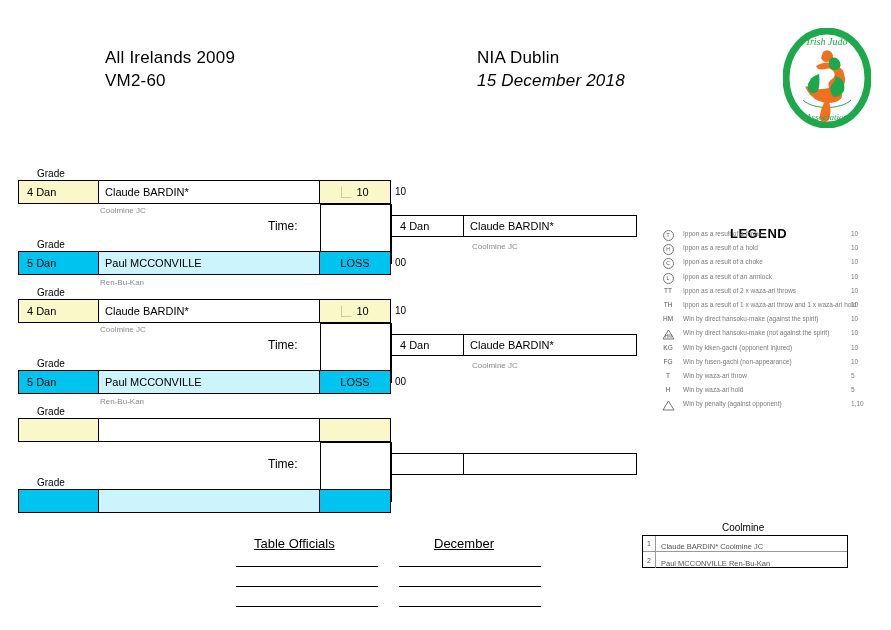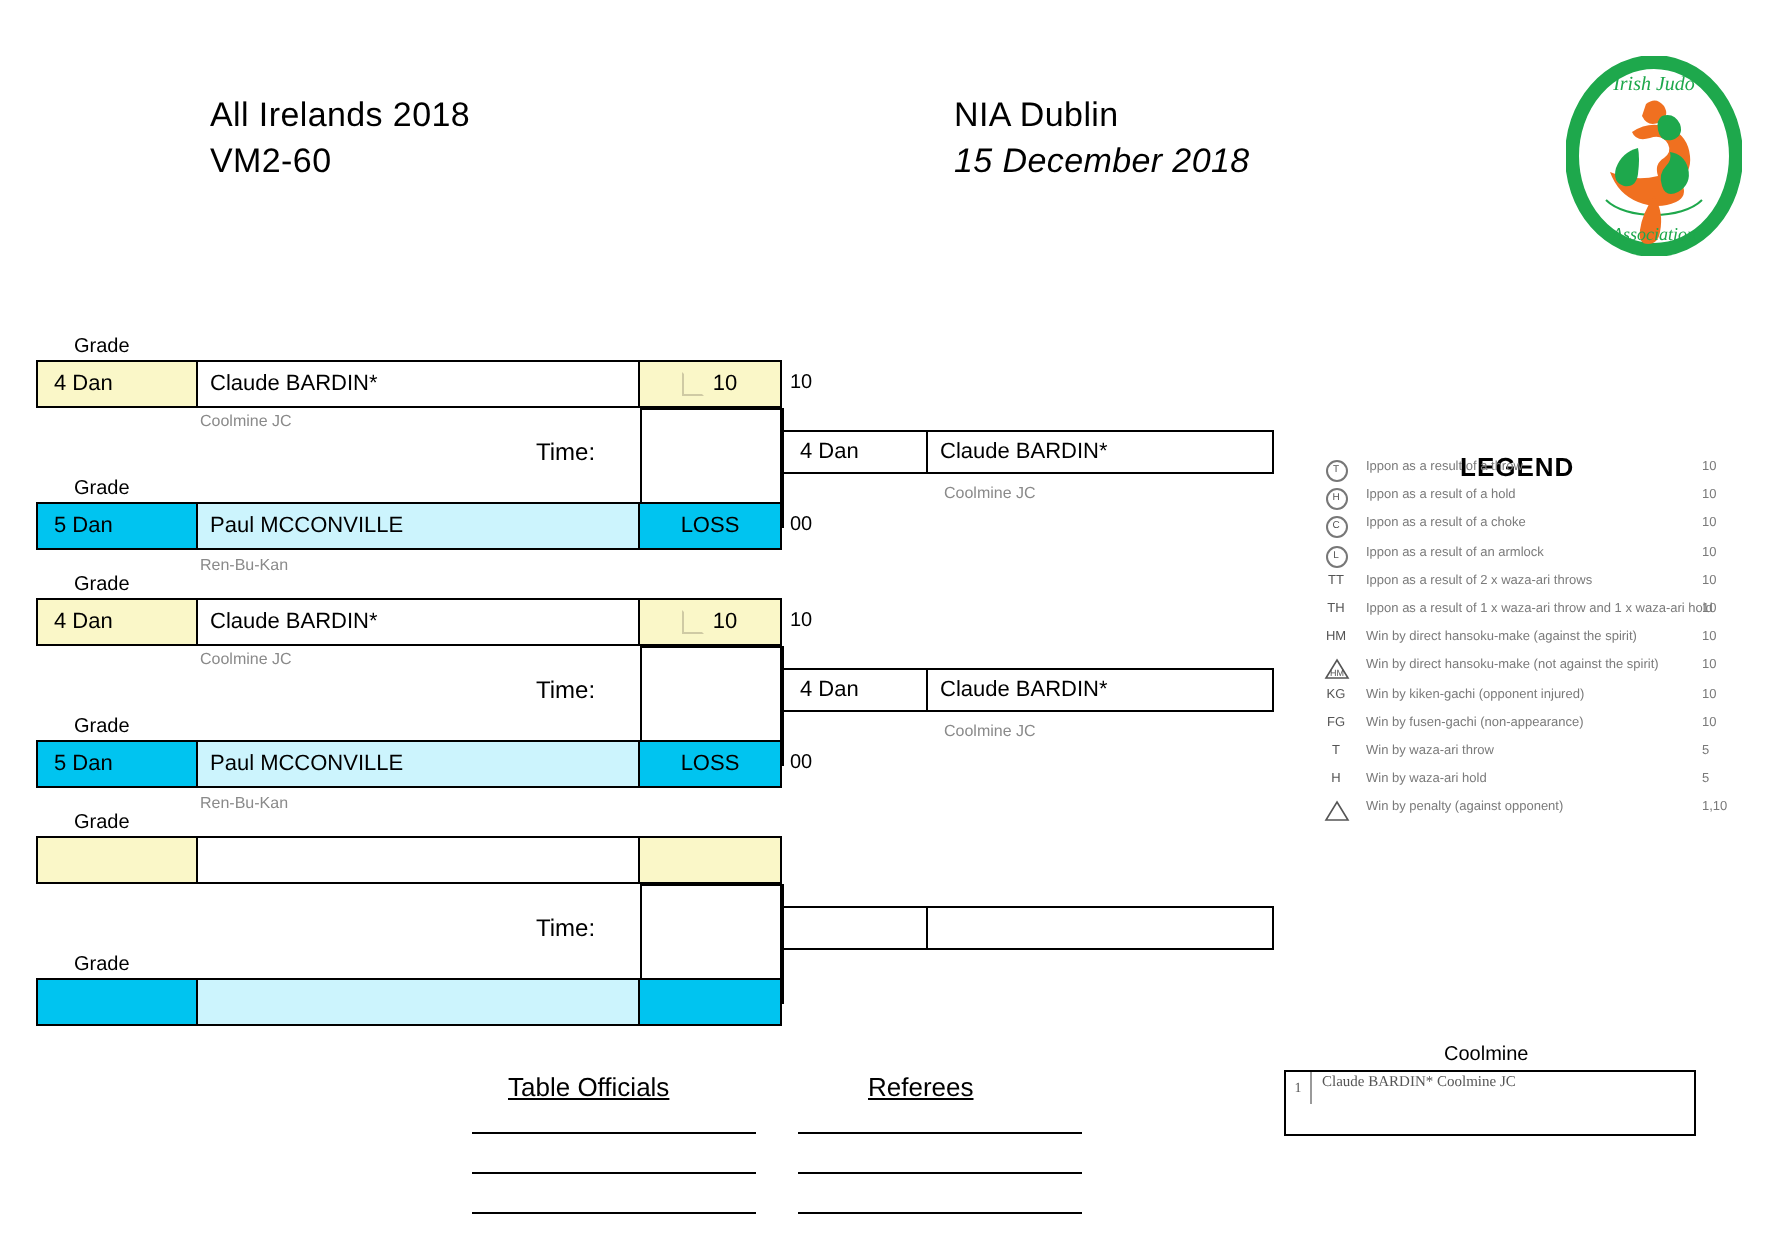--- a/index.html
+++ b/index.html
@@ -132,39 +132,38 @@
   .sig-line{border-bottom:1px solid #000;}
 
   
   #results-title{left:722px;top:506px;font-size:10px;}
   #results-box{
     left:642px;top:519px;width:206px;height:33px;
     box-sizing:border-box;border:1px solid #000;background:#fff;
   }
   .res-row{
     box-sizing:border-box;
-    height:16px;display:flex;align-items:flex-start;
+    height:16px;display:flex;align-items:flex-end;
     border-bottom:1px solid #9a9a9a;
-    font-family:Liberation Serif, serif;
   }
   .res-row:last-child{border-bottom:none;}
   .res-rank{
     box-sizing:border-box;width:13px;height:100%;
     border-right:1px solid #9a9a9a;
     display:flex;align-items:center;justify-content:center;
     font-size:7px;color:#555;
   }
   .res-name{
     padding-left:5px;font-size:7.5px;color:#555;
   }
 </style>
 </head>
 <body>
 
-<div class="abs" id="hdr-event">All Irelands 2018</div>
+<div class="abs" id="hdr-event">All Irelands 2009</div>
 <div class="abs" id="hdr-cat">VM2-60</div>
 <div class="abs" id="hdr-venue">NIA Dublin</div>
 <div class="abs" id="hdr-date">15 December 2018</div>
 
 <div class="abs" id="logo">
   <svg width="88" height="100" viewBox="0 0 88 100">
     <ellipse cx="44" cy="50" rx="41" ry="47" fill="none" stroke="#1EA84C" stroke-width="7"></ellipse>
     <path d="M20 72 C30 82 58 82 68 72" fill="none" stroke="#1EA84C" stroke-width="1"></path>
     <g fill="#F07020">
       <path d="M40 24 q5 -4 9 1 q3 5 -2 8 q-6 3 -9 -3 z"></path>
@@ -340,24 +339,28 @@
       <div class="lg-txt">Win by penalty (against opponent)</div>
       <div class="lg-val">1,10</div>
     </div>
   </div>
 
 <div class="abs sig-title" style="left:254px;top:520px;">Table Officials</div>
 <div class="abs sig-line" style="left:236px;top:550px;width:142px;"></div>
 <div class="abs sig-line" style="left:236px;top:570px;width:142px;"></div>
 <div class="abs sig-line" style="left:236px;top:590px;width:142px;"></div>
 
-<div class="abs sig-title" style="left:434px;top:520px;">Referees</div>
+<div class="abs sig-title" style="left:434px;top:520px;">December</div>
 <div class="abs sig-line" style="left:399px;top:550px;width:142px;"></div>
 <div class="abs sig-line" style="left:399px;top:570px;width:142px;"></div>
 <div class="abs sig-line" style="left:399px;top:590px;width:142px;"></div>
 
 <div class="abs" id="results-title">Coolmine</div>
 <div class="abs" id="results-box">
     <div class="res-row">
       <div class="res-rank">1</div>
       <div class="res-name">Claude BARDIN* Coolmine JC</div>
     </div>
+    <div class="res-row">
+      <div class="res-rank">2</div>
+      <div class="res-name">Paul MCCONVILLE Ren-Bu-Kan</div>
+    </div>
   </div>
 
 </body></html>

